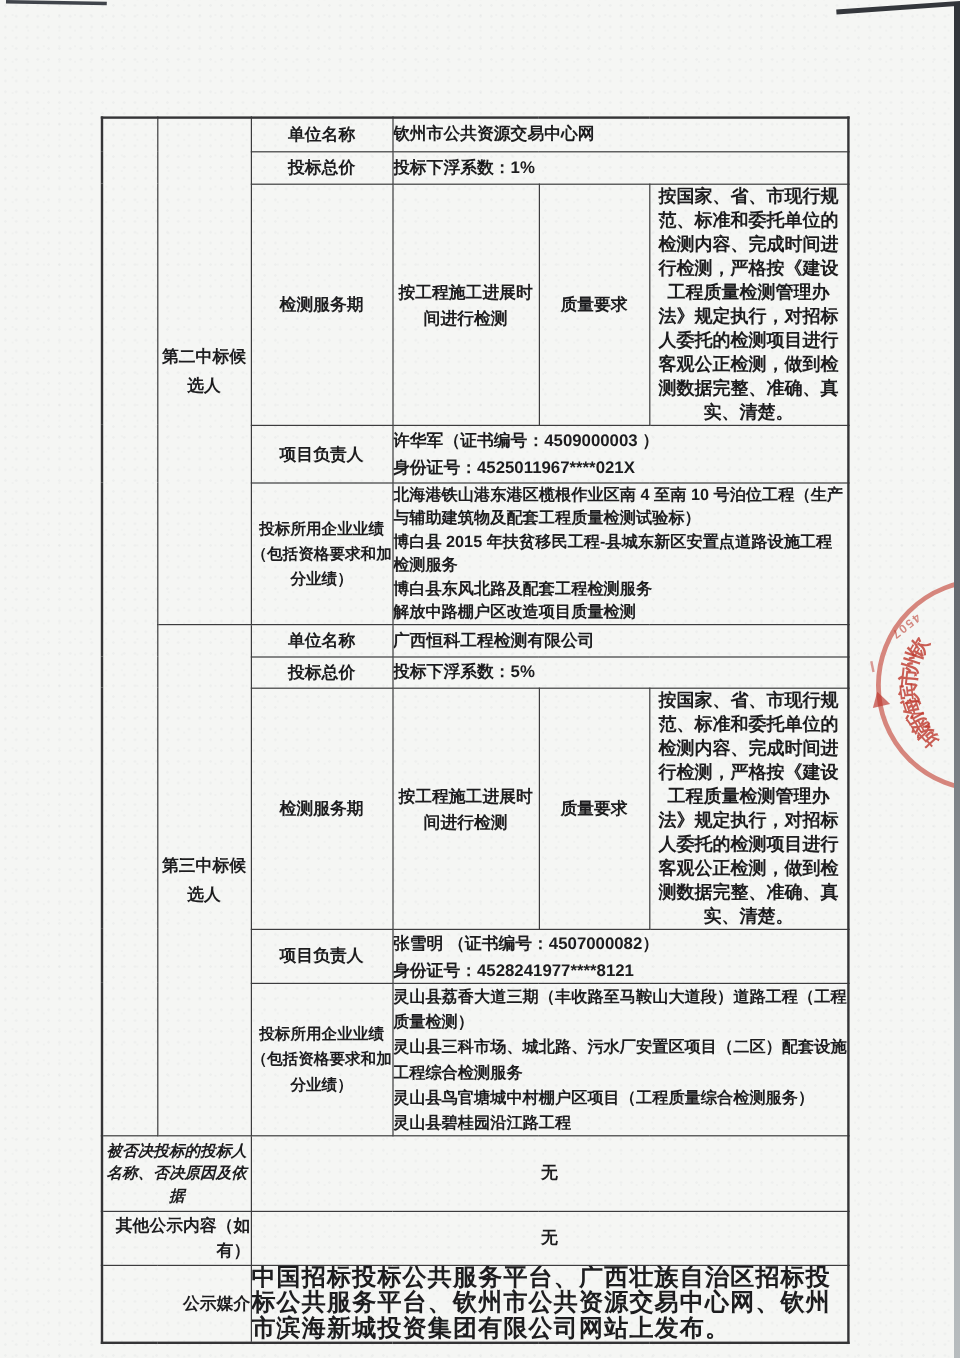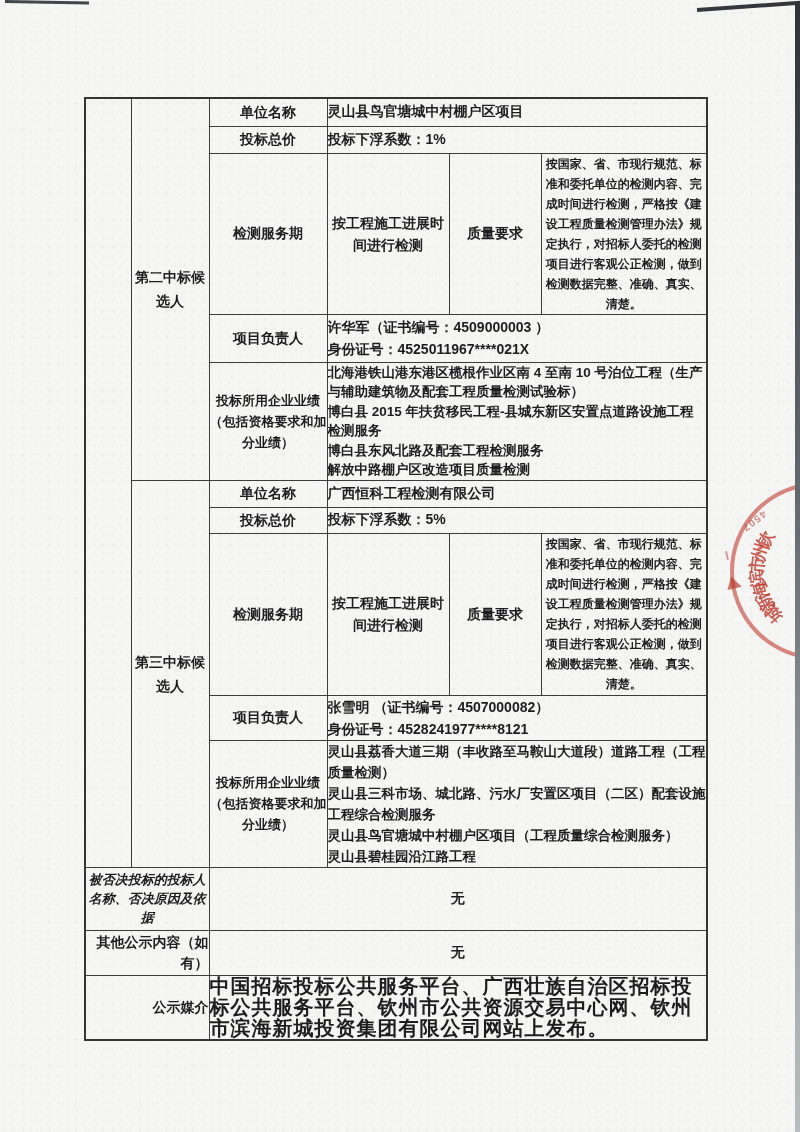--- a/index.html
+++ b/index.html
@@ -27,21 +27,21 @@
     border-collapse:collapse;table-layout:fixed;
     color:#1d1d1f;font-weight:700;font-size:14px;
   }
   table.doc td{border:1.5px solid #3c3c3e;vertical-align:middle;padding:0;overflow:hidden;}
   table.doc{border:2px solid #353537;}
   td.lab{text-align:center;line-height:21px;}
   td.lab-sm{text-align:center;font-size:13px;line-height:21px;}
   td.cand{text-align:center;line-height:24px;padding:0 5px;}
   td.val{text-align:left;padding-left:9px;}
   td.center{text-align:center;}
-  td.quality{font-size:12px;line-height:20px;text-align:center;padding:0 4px;}
+  td.quality{font-size:15px;line-height:20px;text-align:center;padding:0 4px;}
   td.period{text-align:center;line-height:22px;padding:0 4px;margin-left:48px;}
   td.leader{padding-left:9px;line-height:22px;}
   td.perf{font-size:13.5px;line-height:19.5px;padding:2px 4px 2px 8px;text-align:left;}
   td.botlab{text-align:center;font-size:13px;line-height:19px;padding:0 3px;font-style:italic;}
   td.botlab2{text-align:right;font-size:14px;line-height:21px;padding:0 3px;}
   td.media{font-size:20px;line-height:21px;padding:2px 10px;letter-spacing:1px;text-align:left;}
 
   
   .seal{position:absolute;z-index:20;pointer-events:none;}
   .seal-ring{position:absolute;left:730px;top:482px;width:170px;height:170px;border-radius:50%;
@@ -82,21 +82,21 @@
         <col style="width:166px">
     </colgroup>
 
     <tbody>
         <tr style="height:28px">
       <td rowspan="10"></td>
       <td rowspan="5" class="cand">
         <span>第二中标候选人</span>
       </td>
       <td class="lab">单位名称</td>
-      <td colspan="3" class="val">灵山县鸟官塘城中村棚户区项目</td>
+      <td colspan="3" class="val">钦州市公共资源交易中心网</td>
     </tr>
     <tr style="height:27px">
       <td class="lab">投标总价</td>
       <td colspan="3" class="val">投标下浮系数：1%</td>
     </tr>
     <tr style="height:160px">
       <td class="lab">检测服务期</td>
       <td class="period">按工程施工进展时间进行检测</td>
       <td class="lab">质量要求</td>
       <td class="quality">按国家、省、市现行规范、标准和委托单位的检测内容、完成时间进行检测，严格按《建设工程质量检测管理办法》规定执行，对招标人委托的检测项目进行客观公正检测，做到检测数据完整、准确、真实、清楚。</td>

